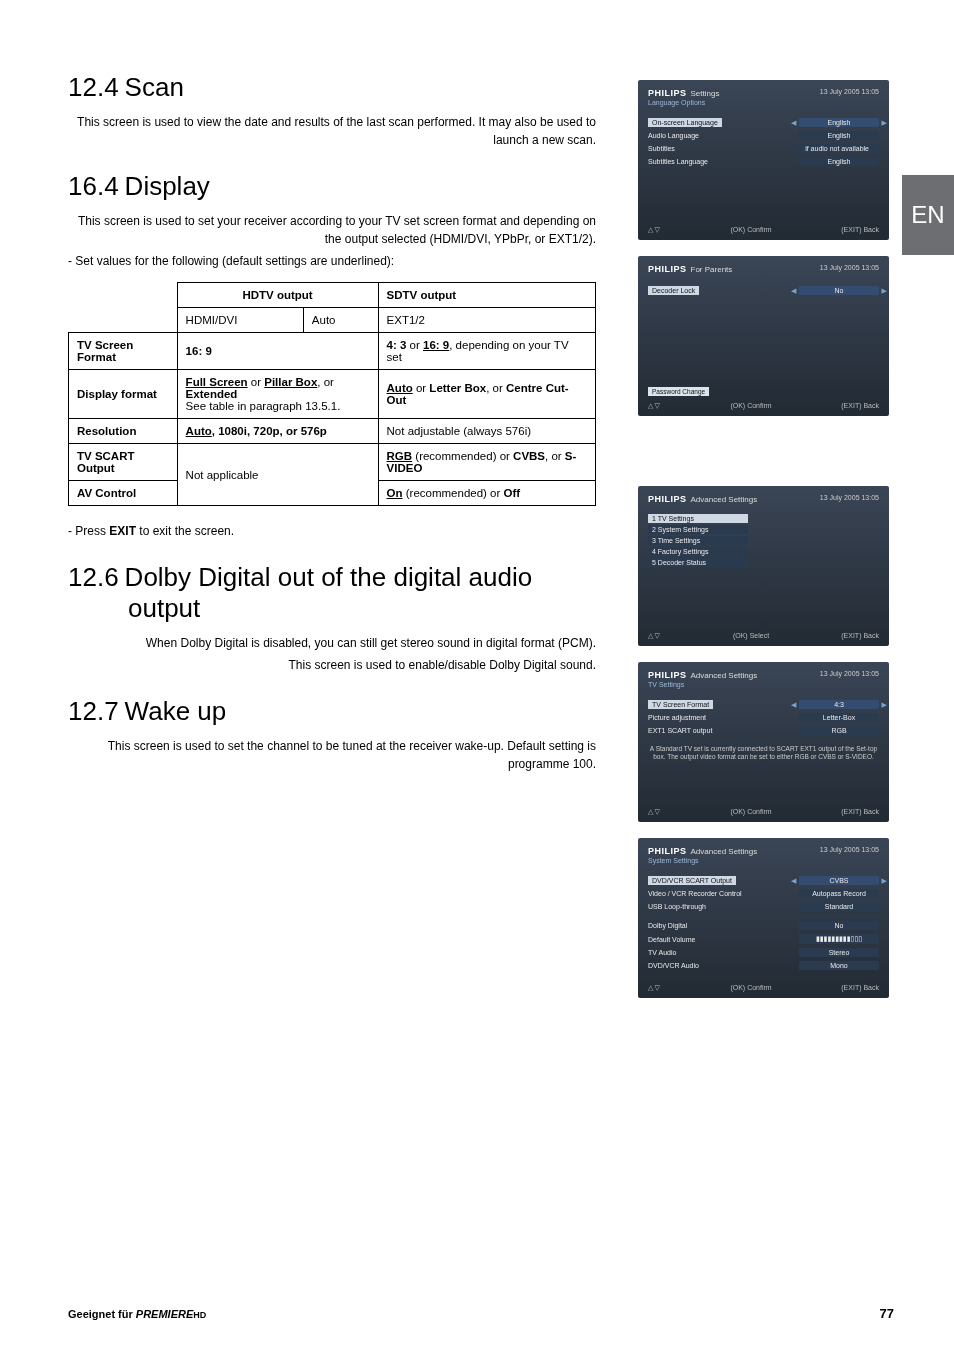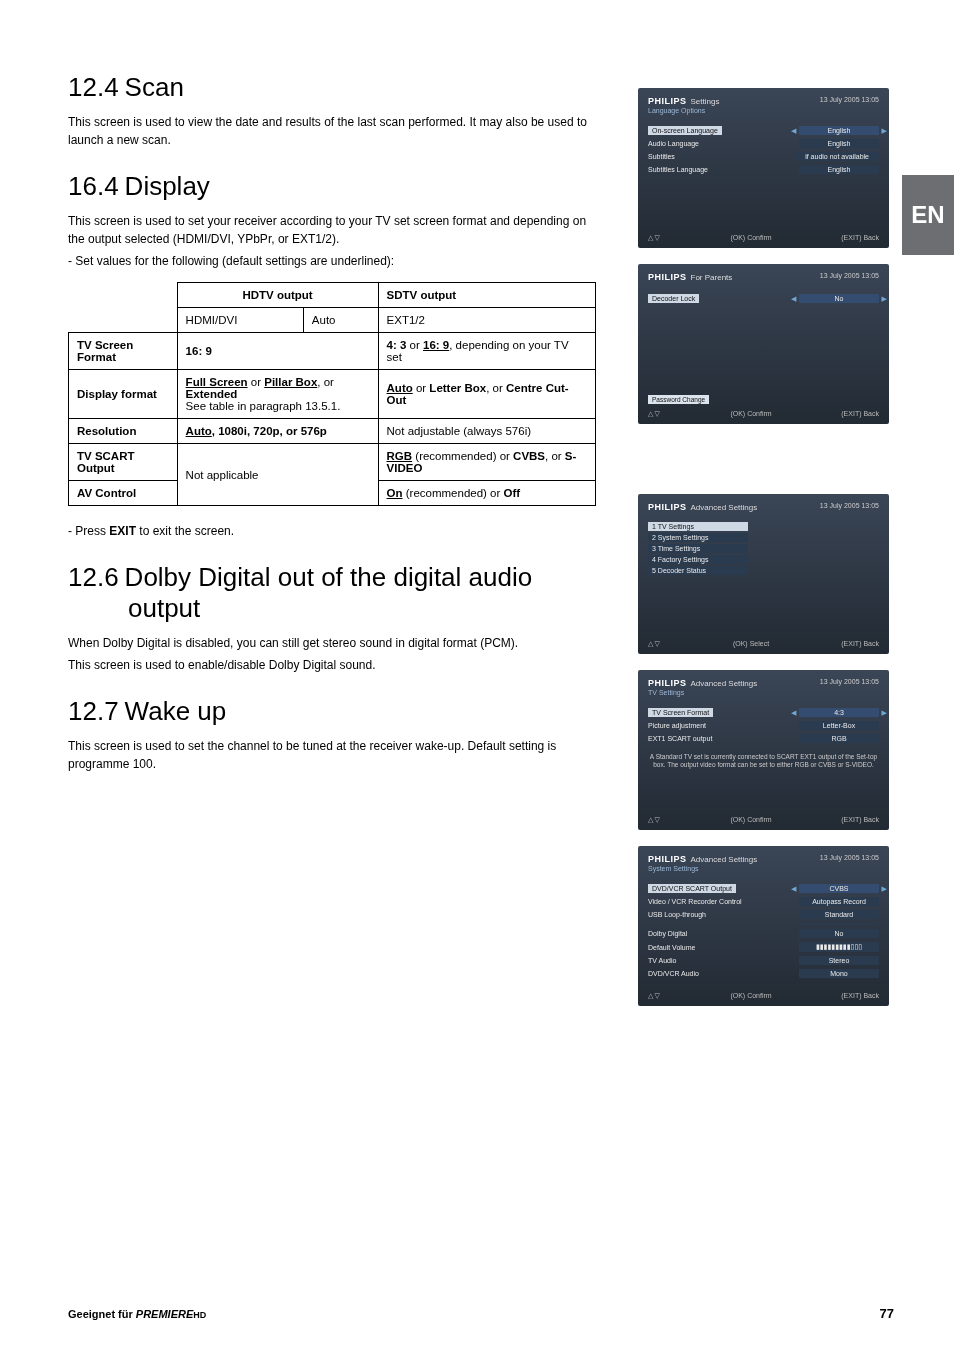--- a/index.html
+++ b/index.html
@@ -21,42 +21,42 @@
     width: 528px;
   }
   h2 {
     font-size: 26px;
     font-weight: normal;
     margin-bottom: 10px;
     margin-top: 22px;
   }
   h2 .hnum { margin-right: 6px; }
   .indent-head { padding-left: 60px; display: block; }
-  p { line-height: 1.5; margin-bottom: 4px; }
+  p { line-height: 1.5; margin-bottom: 4px; text-align: right; }
   .dash-list { margin-top: 2px; }
   .dash-list div { padding-left: 10px; text-indent: -10px; line-height: 1.5; }
   table {
     border-collapse: collapse;
     width: 528px;
     margin-top: 12px;
     margin-bottom: 16px;
   }
   table td, table th {
     border: 1px solid #000;
     padding: 6px 8px;
     font-size: 11.5px;
     text-align: left;
     vertical-align: middle;
   }
   .ul { text-decoration: underline; }
   .b { font-weight: bold; }
   .right-thumbs {
     position: absolute;
     left: 638px;
-    top: 88px;
+    top: 80px;
   }
   .thumb {
     width: 251px;
     height: 160px;
     background: linear-gradient(to bottom, #3a4556, #222a33);
     border-radius: 2px;
     margin-bottom: 16px;
     position: relative;
     overflow: hidden;
     color: #eaeaea;
@@ -85,21 +85,21 @@
     right: 0;
     top: 175px;
     width: 52px;
     height: 80px;
     background: #6d6e71;
     color: #fff;
     display: flex;
     align-items: center;
     justify-content: center;
     font-size: 24px;
-    font-weight: bold;
+    font-weight: normal;
   }
   .page-footer {
     position: absolute;
     bottom: 30px;
     left: 68px;
     right: 60px;
     display: flex;
     justify-content: space-between;
     align-items: center;
     font-size: 11px;

